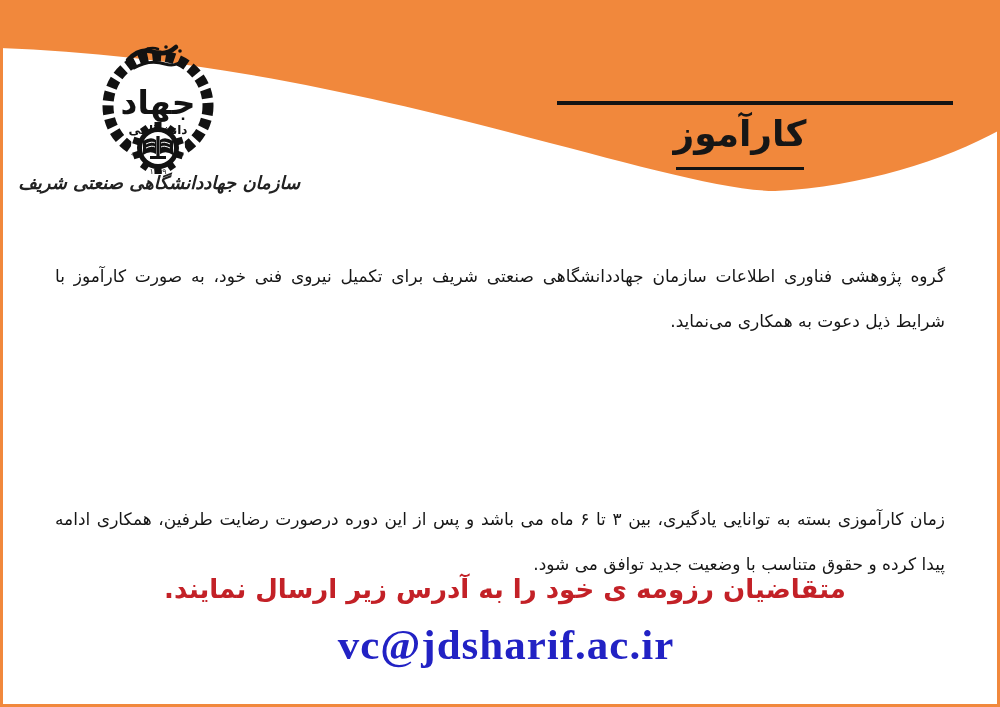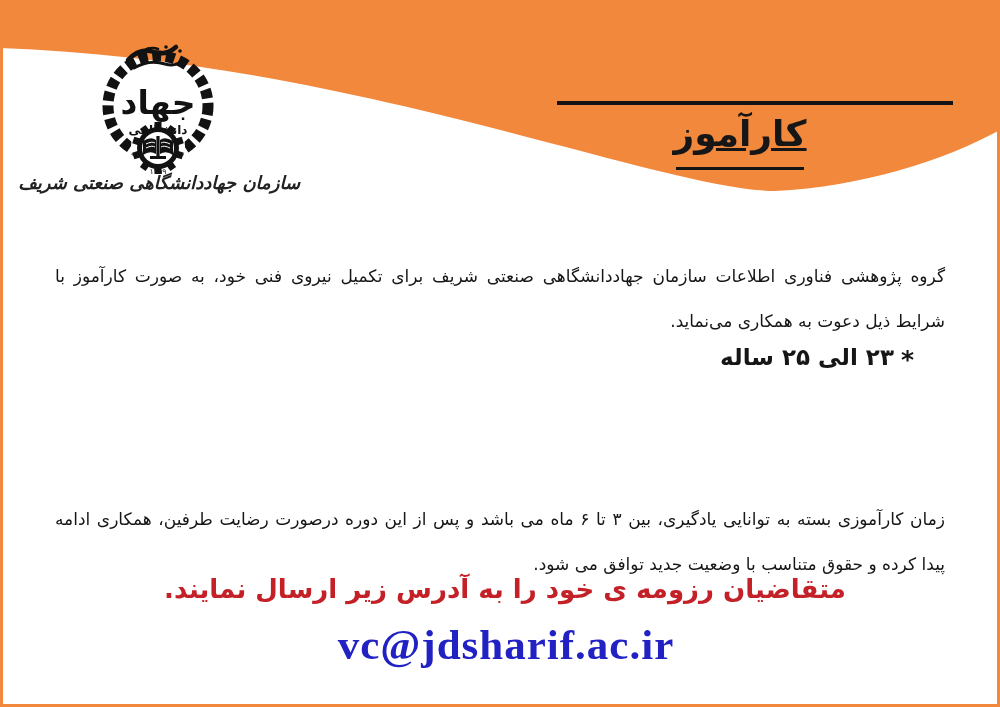--- a/index.html
+++ b/index.html
@@ -31,21 +31,21 @@
     text-align:center;font-weight:bold;font-size:50px;line-height:88px;
     white-space:nowrap;color:var(--ink);
   }
   .title-underline{
     position:absolute;left:557px;top:101px;width:396px;height:4px;
     background:#141414;z-index:5;
   }
   .subtitle{
     position:absolute;left:645px;top:102px;width:190px;
     text-align:center;font-weight:bold;font-size:36px;line-height:64px;
-    white-space:nowrap;color:var(--ink);z-index:5;text-decoration:underline;
+    white-space:nowrap;color:var(--ink);z-index:5;
   }
   .subtitle-underline{
     position:absolute;left:676px;top:167px;width:128px;height:3px;
     background:#141414;z-index:5;
   }
   .logo{position:absolute;left:30px;top:42px;width:320px;height:170px;z-index:6;}
   .logo-caption{
     position:absolute;left:20px;top:172px;width:280px;z-index:6;
     text-align:left;font-size:18px;font-weight:600;font-style:italic;
     white-space:nowrap;color:#222;
@@ -141,23 +141,20 @@
       <path d="M140,102 q-6,-3 -9,-1 M140,106 q-6,-3 -9,-1" stroke="#ffffff" stroke-width="1" fill="none"></path>
       <rect x="120" y="114" width="16" height="3" fill="#121212"></rect>
     </g>
     <text x="128" y="132" text-anchor="middle" font-family="DejaVu Sans, sans-serif" font-size="8" fill="#121212">۱۳۵۹</text>
   </svg>
   <div class="logo-caption" dir="rtl" lang="fa">سازمان جهاددانشگاهی صنعتی شریف</div>
 
   <p class="para intro" lang="fa">گروه پژوهشی فناوری اطلاعات سازمان جهاددانشگاهی صنعتی شریف برای تکمیل نیروی فنی خود، به صورت کارآموز با شرایط ذیل دعوت به همکاری می‌نماید.</p>
 
   <ul class="bullets" lang="fa">
-    <li>
-      <span class="star">*</span><span>۲۳ الی ۲۵ ساله</span>
-    </li>
   </ul>
 
   <p class="para terms" lang="fa">زمان کارآموزی بسته به توانایی یادگیری، بین ۳ تا ۶ ماه می باشد و پس از این دوره درصورت رضایت طرفین، همکاری ادامه پیدا کرده و حقوق متناسب با وضعیت جدید توافق می شود.</p>
 
   <div class="cta" lang="fa">متقاضیان رزومه ی خود را به آدرس زیر ارسال نمایند.</div>
 
   <div class="email">vc@jdsharif.ac.ir</div>
 
   <div class="frame"></div>
 </div>

